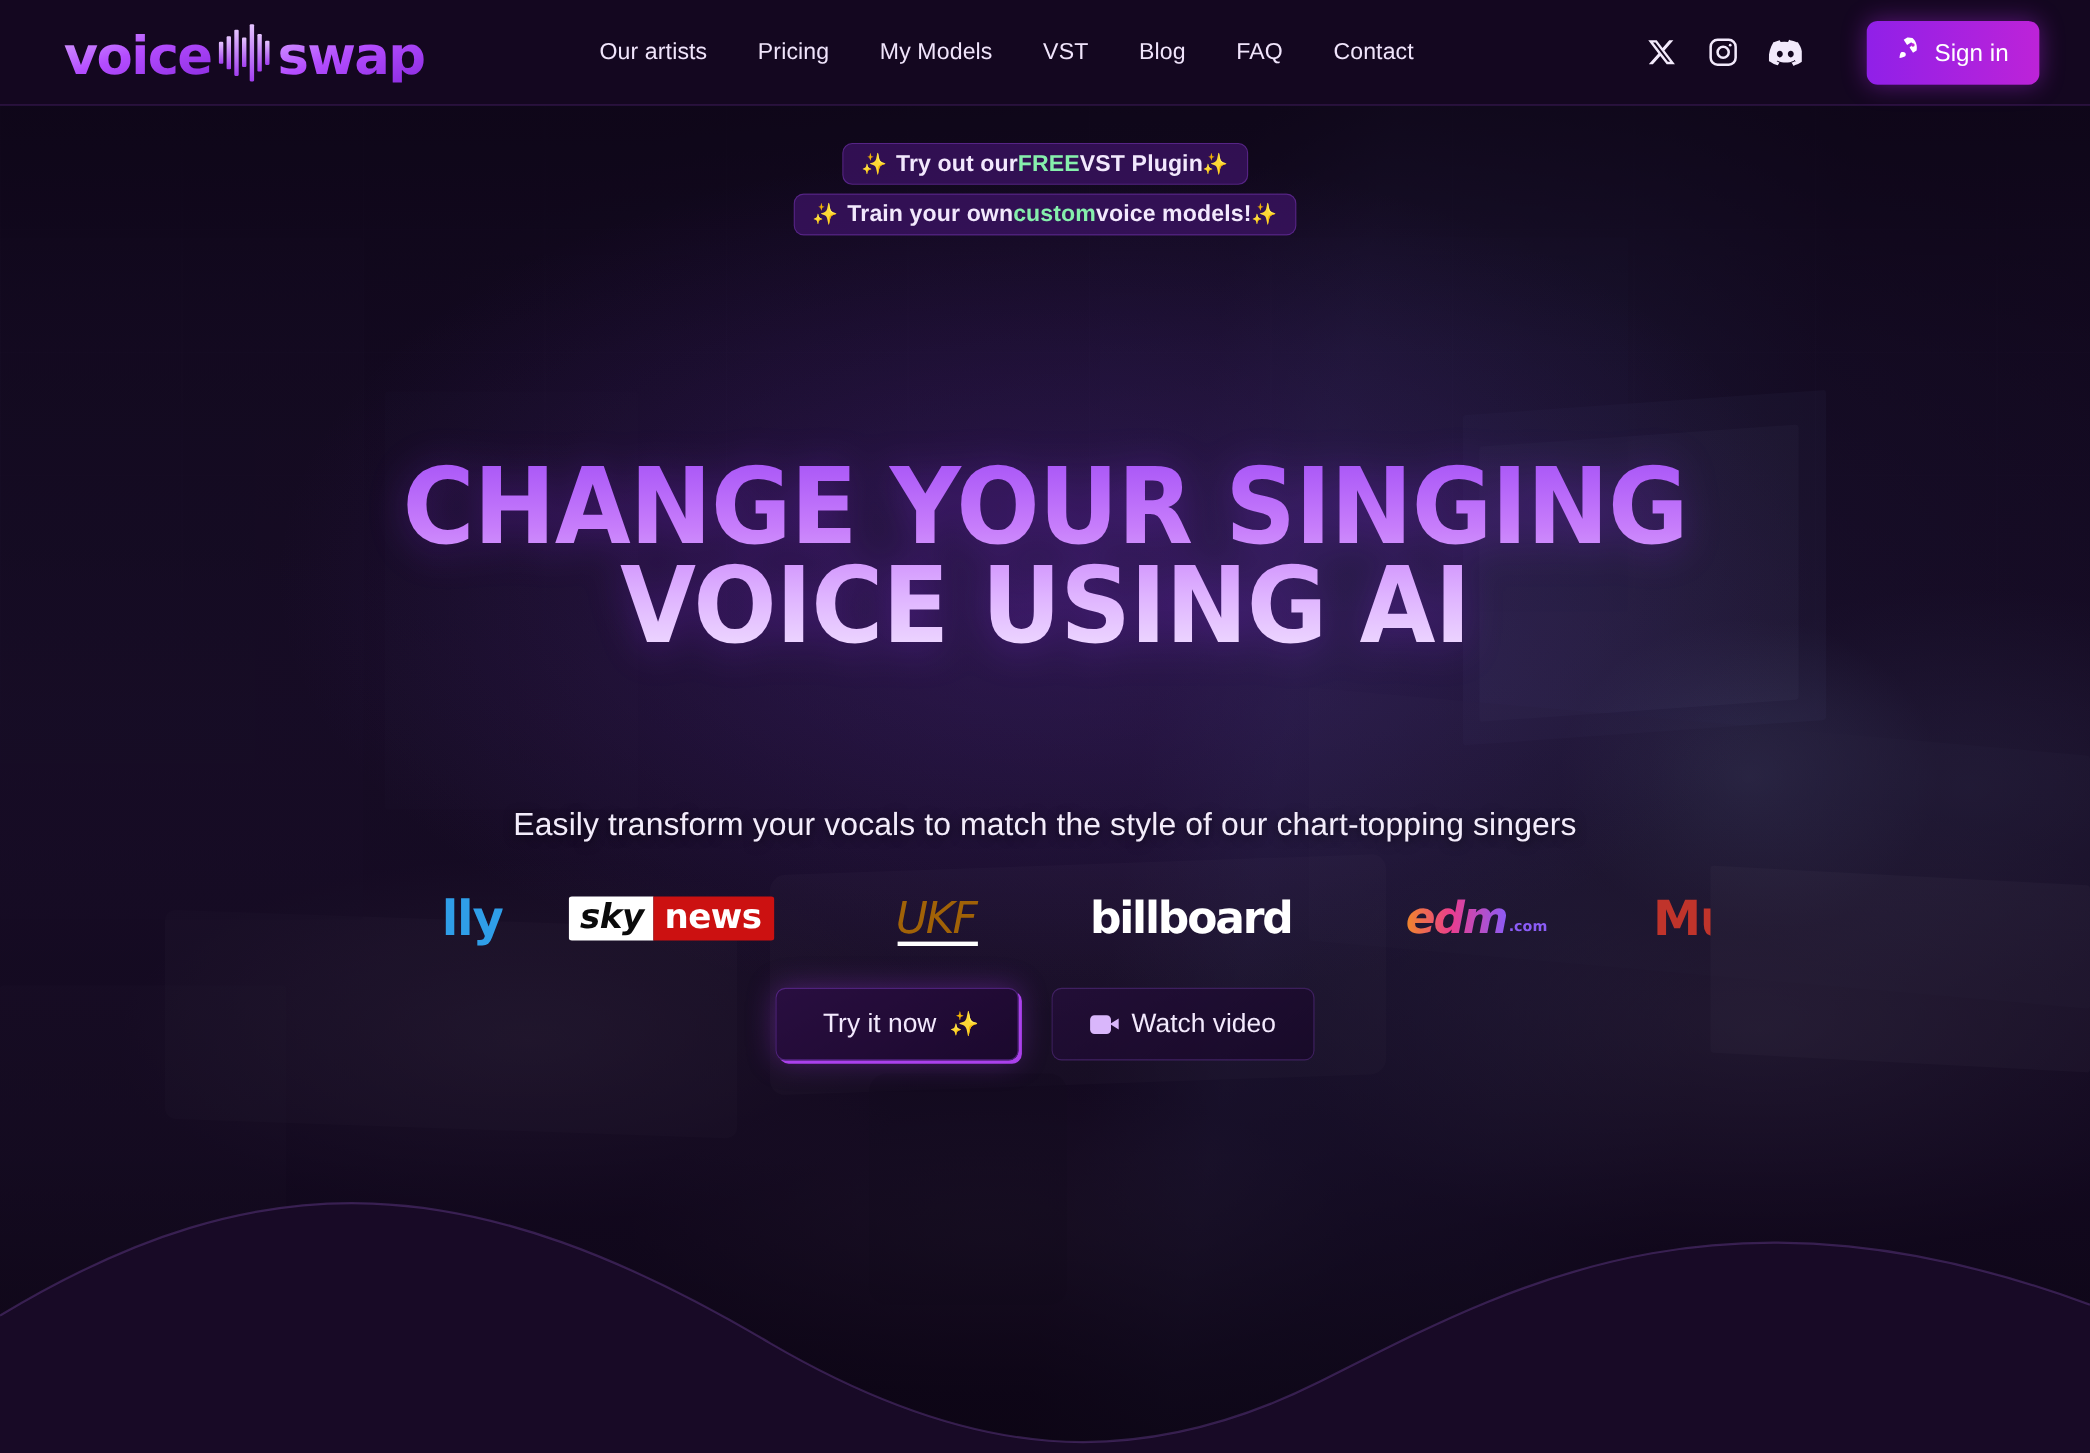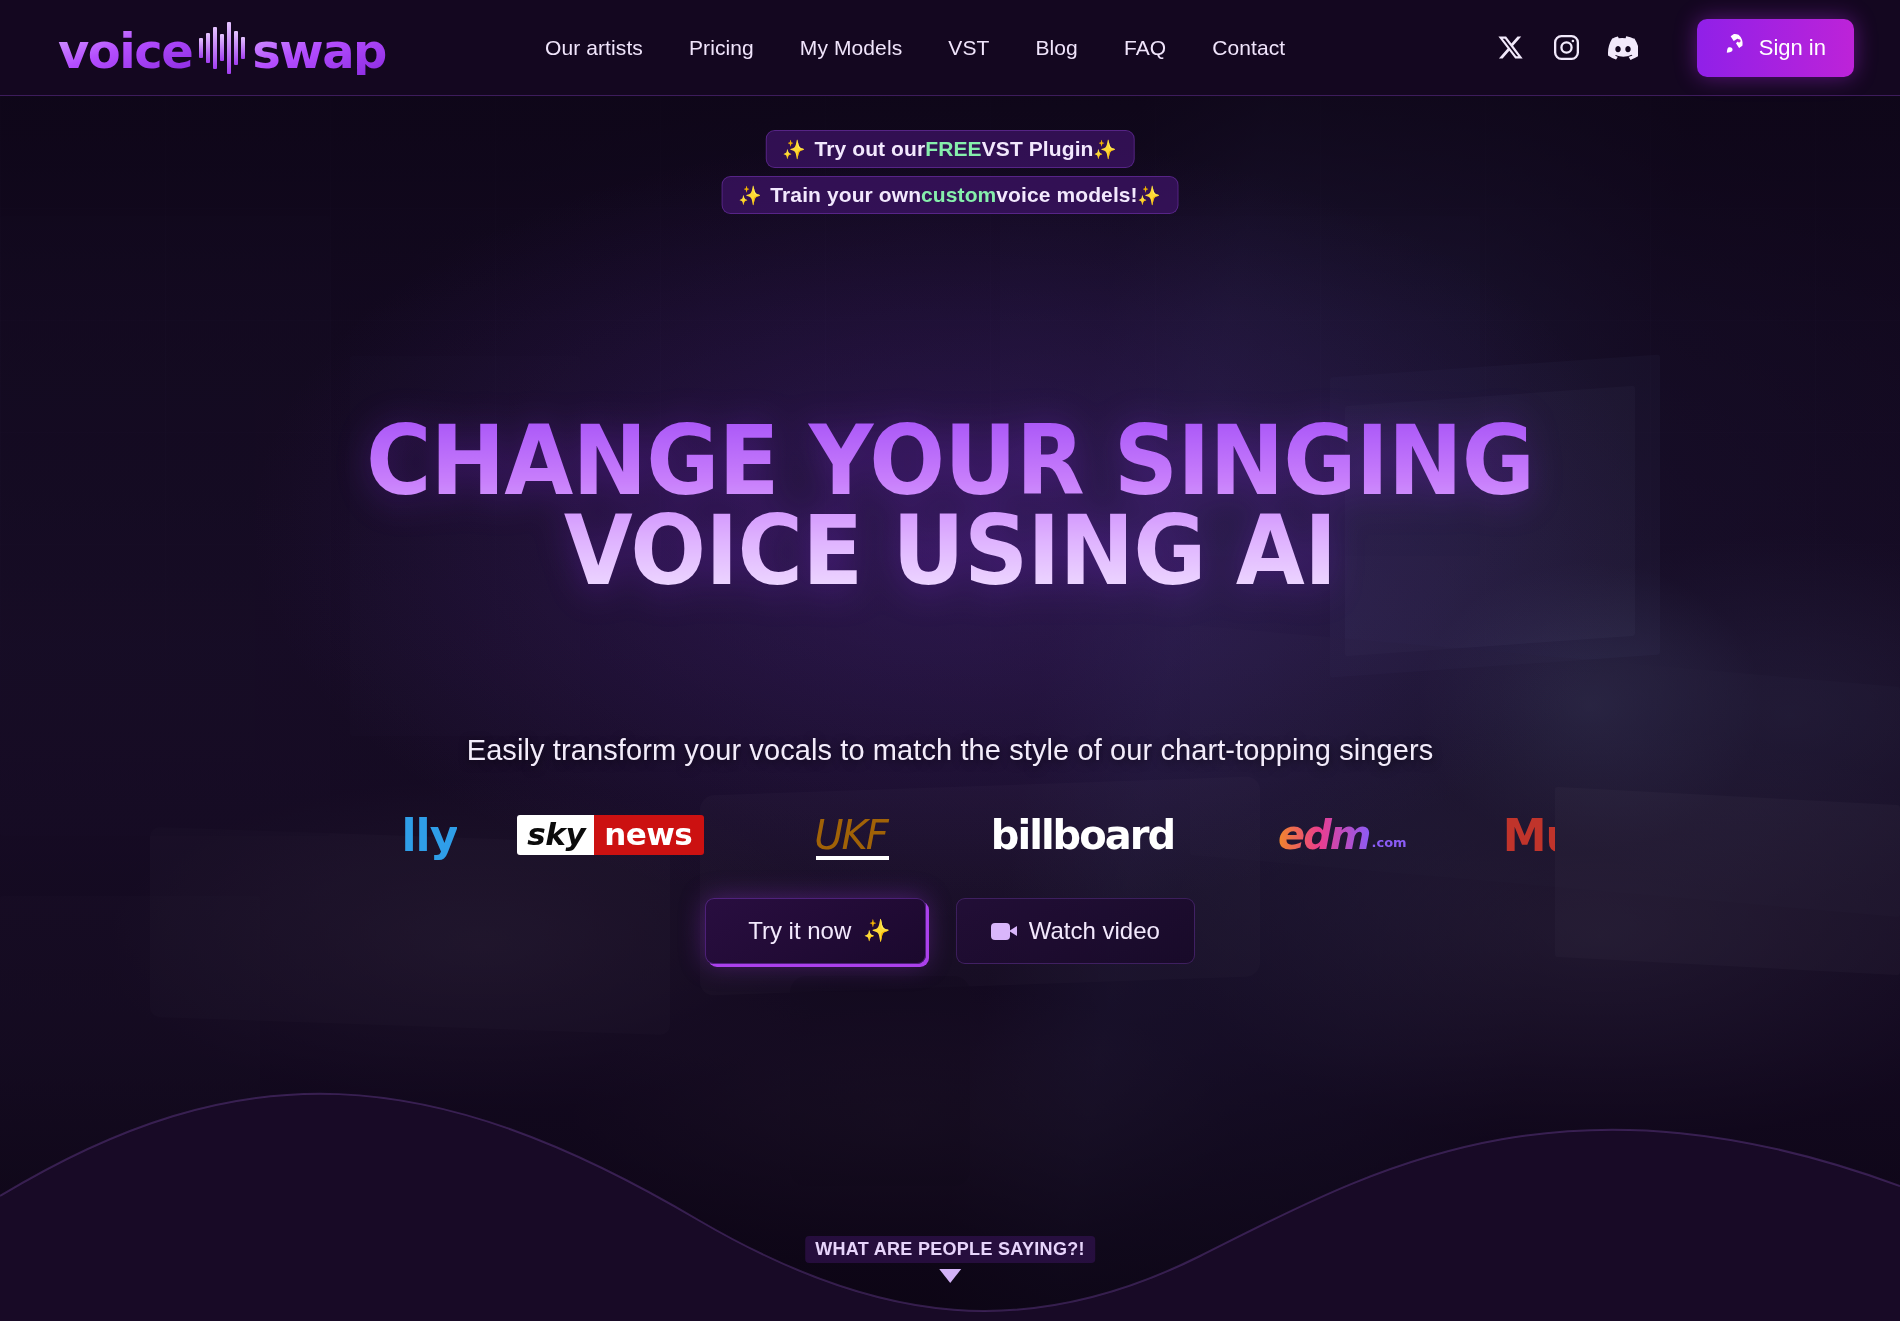--- a/index.html
+++ b/index.html
@@ -365,18 +365,14 @@
       </div>
     </div>
 
     <div class="wave">
       <svg viewBox="0 0 1900 300" preserveAspectRatio="none">
         <path d="M0,175 C240,30 430,40 700,200 C880,305 1030,320 1200,235 C1370,150 1560,40 1900,165 L1900,300 L0,300 Z" fill="#180a26"></path>
         <path d="M0,175 C240,30 430,40 700,200 C880,305 1030,320 1200,235 C1370,150 1560,40 1900,165" fill="none" stroke="rgba(150,95,210,.28)" stroke-width="2"></path>
       </svg>
     </div>
 
-    <div class="saying">
-      <span class="lbl">WHAT ARE PEOPLE SAYING?!</span>
-      <span class="tri"></span>
-    </div>
   </div>
 </div>
 
 </body></html>

